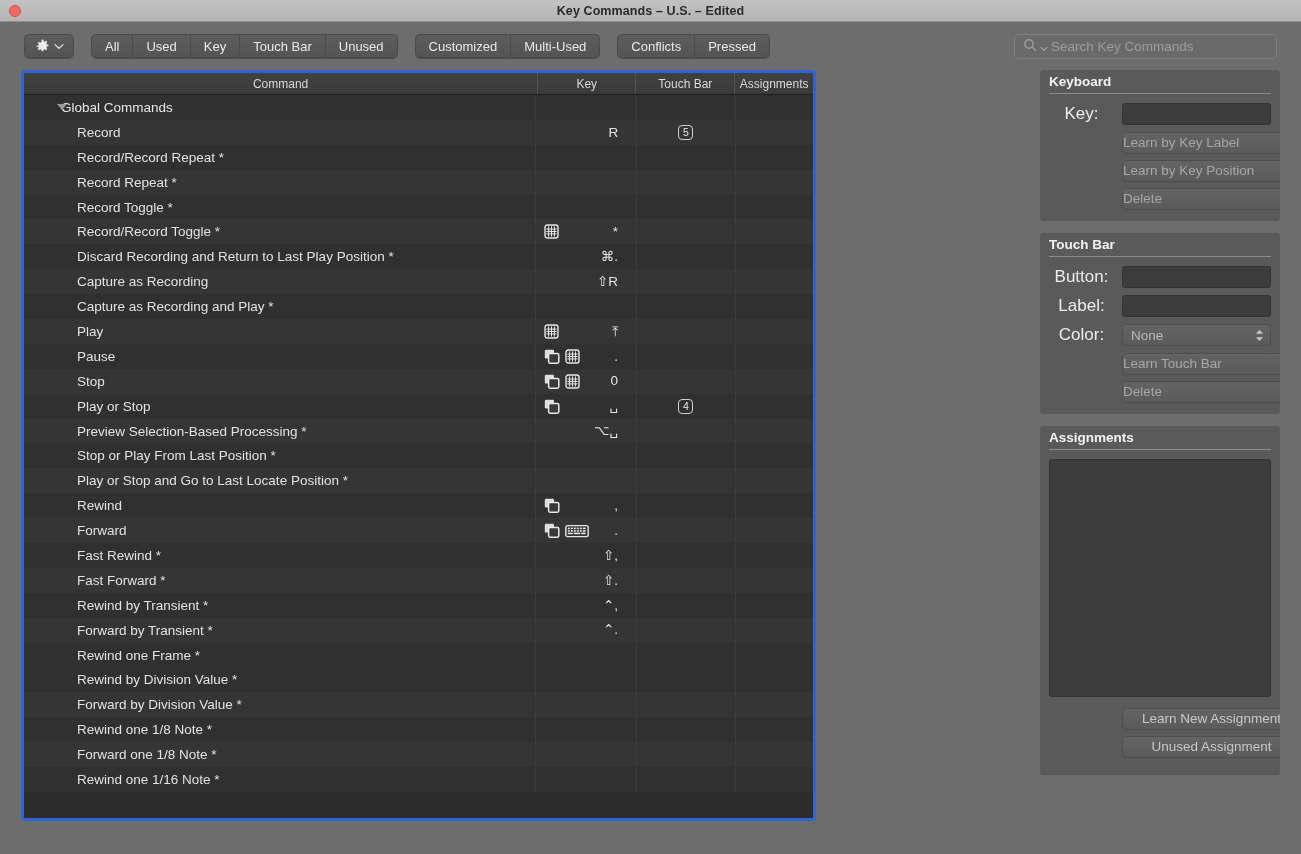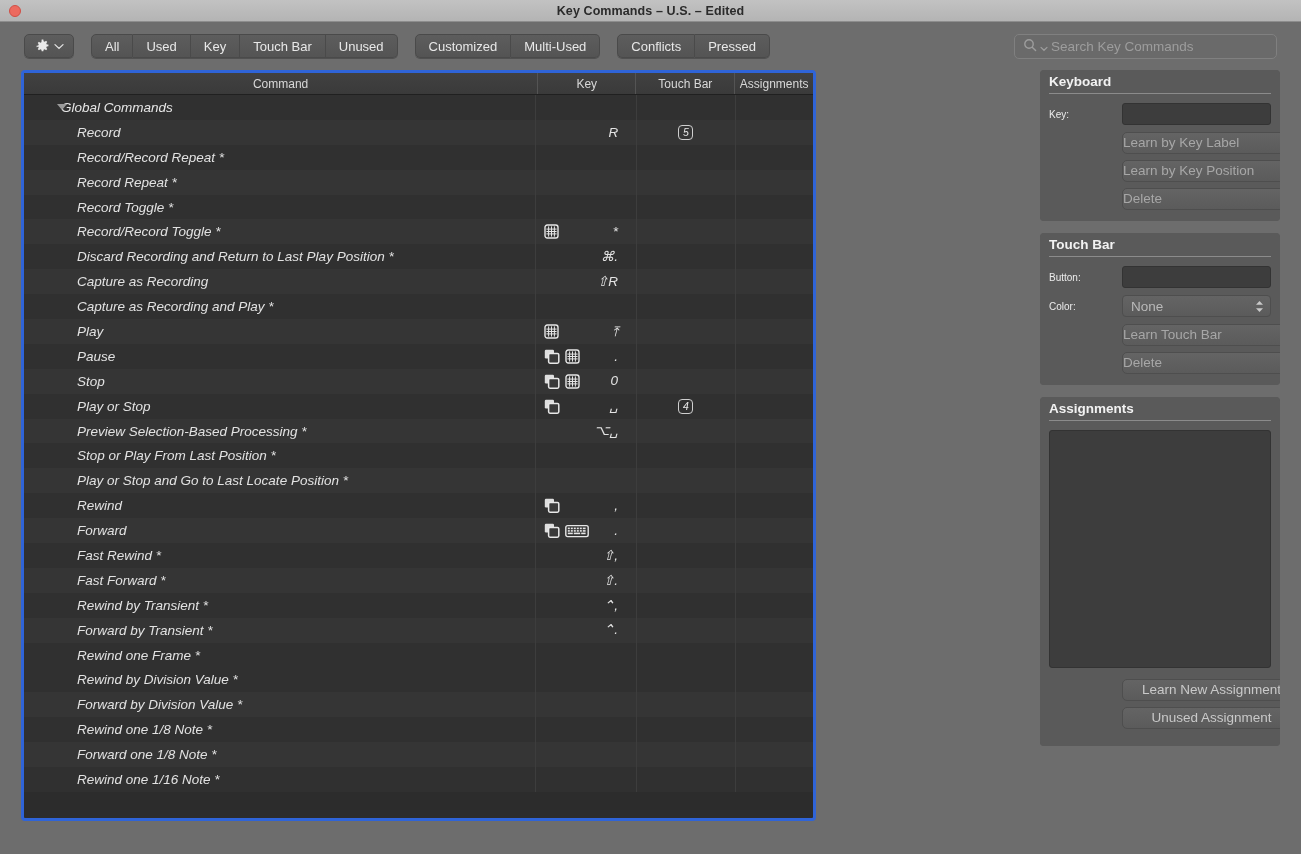--- a/index.html
+++ b/index.html
@@ -157,21 +157,20 @@
   .thead .th:last-child { border-right: 0; }
 
   .col-command { width: 635px; }
   .col-key     { width: 121px; }
   .col-touch   { width: 122px; }
   .col-assign  { width: 96px; }
 
   .tbody {
     flex: 1 1 auto;
     overflow: hidden;
-    font-style: italic;
   }
 
   .row {
     display: flex;
     height: 24.9px;
     align-items: center;
   }
   .row.odd  { background: #303030; }
   .row.even { background: #353535; }
 
@@ -284,23 +283,23 @@
   }
   .panel-wrap { background:#5a5a5a; border-radius:4px; overflow:hidden; }
 
   .field-row {
     display: flex;
     align-items: center;
     margin-bottom: 7px;
   }
   .field-label {
     width: 73px;
-    text-align: left;
+    text-align: center;
     padding-right: 8px;
-    font-size: 10px;
+    font-size: 17px;
     color: #ececec;
   }
   .text-input {
     flex: 1 1 auto;
     height: 22px;
     background: #3d3d3d;
     border: 1px solid #333333;
     border-radius: 3px;
   }
   .popup {
@@ -885,20 +884,24 @@
 
     <div class="panel-wrap">
       <div class="section-title">Touch Bar</div>
       <div class="section-rule"></div>
       <div class="section-body">
         <div class="field-row">
           <div class="field-label">Button:</div>
           <div class="text-input"></div>
         </div>
         <div class="field-row">
+          <div class="field-label">Label:</div>
+          <div class="text-input"></div>
+        </div>
+        <div class="field-row">
           <div class="field-label">Color:</div>
           <div class="popup">
             <span>None</span>
             <span class="chev">
               <svg width="9" height="13" viewBox="0 0 9 13">
                 <path d="M4.5 1L8 4.7H1z" fill="#c9c9c9"></path>
                 <path d="M4.5 12L8 8.3H1z" fill="#c9c9c9"></path>
               </svg>
             </span>
           </div>

